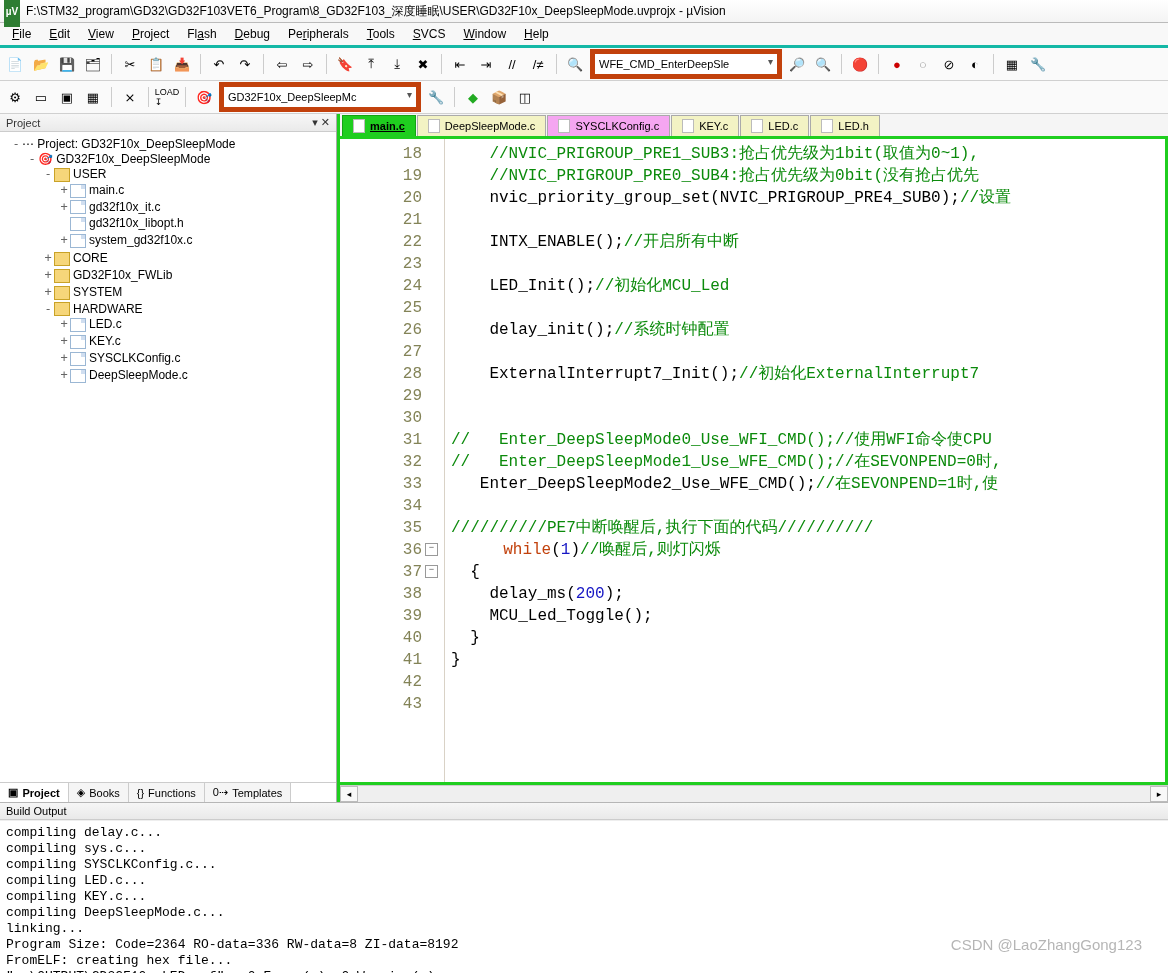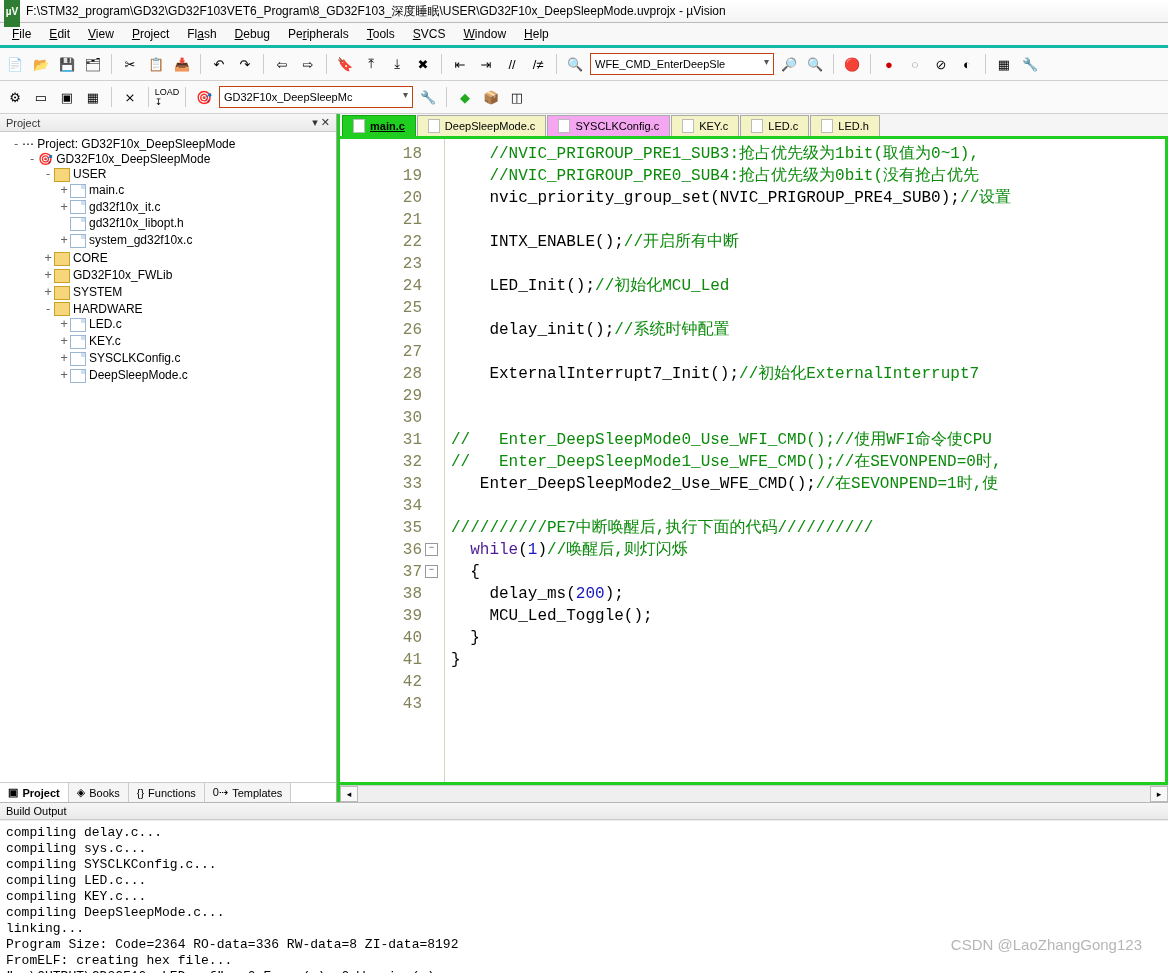--- a/index.html
+++ b/index.html
@@ -4,21 +4,21 @@
 <style>
   html, body { margin:0; padding:0; font-family: "Segoe UI", Tahoma, sans-serif; font-size:12px; color:#000; background:#f0f0f0; height:100%; overflow:hidden;}
   .titlebar { background: linear-gradient(#fff,#f4f4f4); border-bottom:1px solid #bbb; height:22px; display:flex; align-items:center; padding:0 4px; gap:6px;}
   .titlebar .appicon { width:16px; height:32px; background:#2e7d32; color:#fff; font-size:10px; display:flex; align-items:center; justify-content:center; font-weight:bold;}
   .menubar { background:#f8f8f8; border-bottom:3px solid #14b8a6; height:22px; display:flex; align-items:center; padding:0 4px; gap:2px;}
   .menubar .mitem { padding:2px 8px; cursor:default; }
   .menubar .mitem u { text-decoration:underline; }
   .toolbar { background:#fafafa; border-bottom:1px solid #d0d0d0; height:28px; display:flex; align-items:center; padding:2px 4px; gap:4px;}
   .tb-btn { width:20px; height:20px; display:flex; align-items:center; justify-content:center; border:1px solid transparent; font-size:13px;}
   .tb-sep { width:1px; height:20px; background:#ccc; margin:0 3px;}
-  .combo { height:20px; border:1px solid #c2410c; background:#fff; font-size:11px; padding:0 18px 0 4px; display:flex; align-items:center; position:relative; min-width:140px;}
+  .combo { height:20px; border:5px solid #c2410c; background:#fff; font-size:11px; padding:0 18px 0 4px; display:flex; align-items:center; position:relative; min-width:140px;}
   .combo::after{content:"▾"; position:absolute; right:4px; top:2px; color:#555; font-size:10px;}
   .main-row { display:flex; height:calc(100% - 22px - 22px - 28px - 28px - 185px); }
   .panel-project { width:336px; background:#fff; border-right:1px solid #aaa; display:flex; flex-direction:column; }
   .panel-header { background:linear-gradient(#f7f7f7,#eaeaea); border-bottom:1px solid #ccc; padding:2px 6px; font-size:11px; color:#333; display:flex; justify-content:space-between; align-items:center;}
   .tree { flex:1; overflow:auto; padding:4px 8px; font-size:12px;}
   .tree ul { list-style:none; margin:0; padding-left:16px;}
   .tree > ul { padding-left:2px;}
   .tree li { white-space:nowrap; padding:1px 0;}
   .tw { display:inline-block; width:12px; text-align:center; color:#666; font-family:monospace; cursor:default;}
   .ticon { display:inline-block; width:14px; height:12px; margin-right:3px; vertical-align:middle;}
@@ -33,21 +33,21 @@
   .ftab { height:20px; padding:0 10px; font-size:11px; display:flex; align-items:center; gap:5px; border:1px solid #aaa; border-bottom:none; margin-right:1px; background:#f3f3c4; position:relative;}
   .ftab.active{ background:#1fce1f; color:#000; border-color:#14a314; font-weight:bold;}
   .ftab.pink{ background:#f5a6f1;}
   .ftab .dot{ width:10px; height:12px; background:#fff; border:1px solid #bbb;}
   .code-wrap { flex:1; display:flex; overflow:hidden; background:#fff; border-right:3px solid #1fce1f; border-bottom:3px solid #1fce1f;}
   .gutter { width:78px; background:#fff; border-right:1px solid #d9d2c6; text-align:right; padding:4px 22px 4px 4px; font-family:"Consolas","Courier New",monospace; font-size:16px; color:#838357; line-height:22px; position:relative;}
   .gline { height:22px; position:relative;}
   .fold { position:absolute; right:-16px; top:4px; width:11px; height:11px; border:1px solid #999; background:#fff; font-size:9px; line-height:9px; text-align:center; color:#555;}
   .code { flex:1; overflow:auto; font-family:"Consolas","Courier New",monospace; font-size:16px; line-height:22px; padding:4px 0 4px 6px; white-space:pre; color:#000;}
   .c-comment{ color:#0b8a0b;}
-  .c-kw{ color:#4c1d95;}
+  .c-kw{ color:#c2410c;margin-left:33px;}
   .c-num{ color:#1616c4;}
   .scrollbar-h { height:16px; background:#efefef; border-top:1px solid #ccc; display:flex; align-items:center;}
   .sb-btn{ width:16px; height:14px; border:1px solid #bbb; background:#f8f8f8; font-size:9px; display:flex; align-items:center; justify-content:center;}
   .output-header{ background:linear-gradient(#f6f6f6,#e9e9e9); border-top:1px solid #b6b6b6; border-bottom:1px solid #ccc; padding:2px 6px; font-size:11px;}
   .output{ height:162px; background:#fff; font-family:"Courier New",monospace; font-size:13px; line-height:16px; padding:4px 6px; overflow:auto; white-space:pre; border-top:1px solid #eee;}
   .watermark{ position:fixed; right:26px; bottom:20px; color:rgba(120,120,120,.55); font-size:15px; font-family:Arial; pointer-events:none;}
   .hx{color:#333;}
 </style>
 </head>
 <body>

